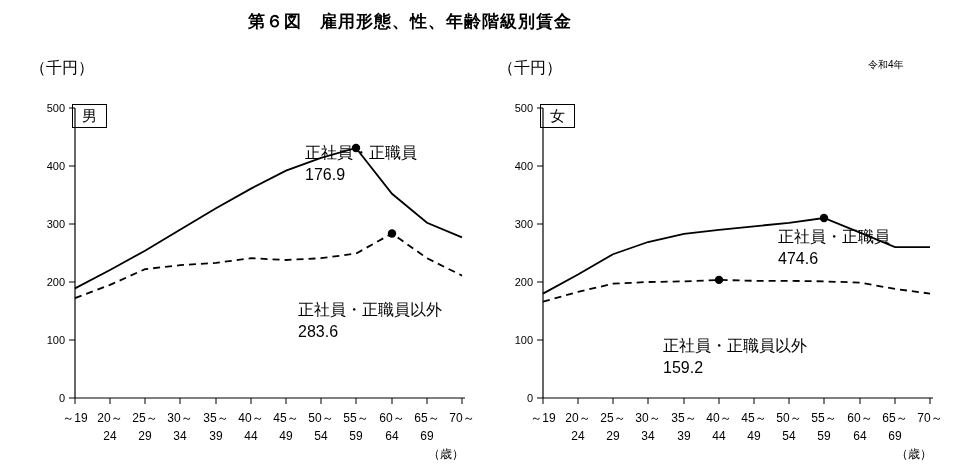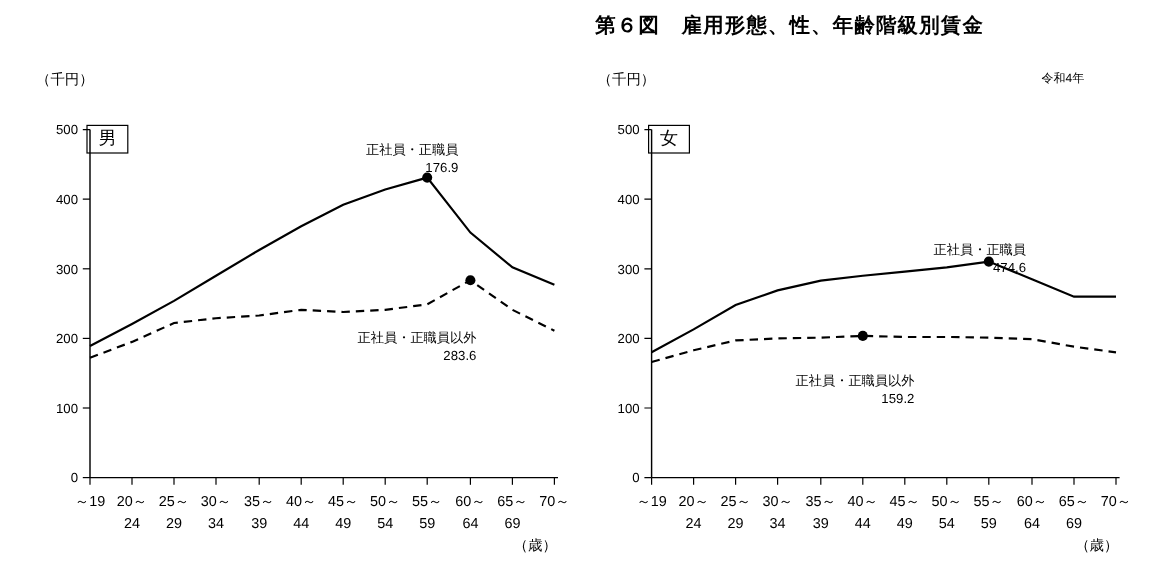--- a/index.html
+++ b/index.html
@@ -13,37 +13,37 @@
     font-family: "Liberation Sans", sans-serif;
     color: #000000;
     position: relative;
     overflow: hidden;
   }
   #page-title {
     position: absolute;
     top: 10px;
     left: 0;
     width: 820px;
-    text-align: right;
+    text-align: center;
     font-size: 17px;
     font-weight: bold;
     letter-spacing: 1px;
   }
   .panel {
     position: absolute;
     top: 58px;
   }
   #panel-male { left: 20px; width: 460px; height: 400px; }
   #panel-female { left: 488px; width: 460px; height: 400px; }
 
   .unit-label {
     position: absolute;
     top: 0px;
     left: 10px;
-    font-size: 12px;
+    font-size: 16px;
   }
   .year-label {
     position: absolute;
     top: 0px;
     left: 380px;
     font-size: 10px;
   }
   .sex-box {
     position: absolute;
     top: 46px;
@@ -54,24 +54,25 @@
     background: #fff;
     line-height: 1;
   }
   .plot-svg {
     position: absolute;
     top: 30px;
     left: 0px;
   }
   .annot {
     position: absolute;
-    font-size: 11px;
-    text-align: right;
+    font-size: 16px;
+    text-align: left;
     line-height: 1.35;
     white-space: nowrap;
+    margin-top: 24px;
   }
   .annot .val { display: block; }
   .axis-unit {
     position: absolute;
     font-size: 12px;
   }
 </style>
 </head>
 <body>
 

